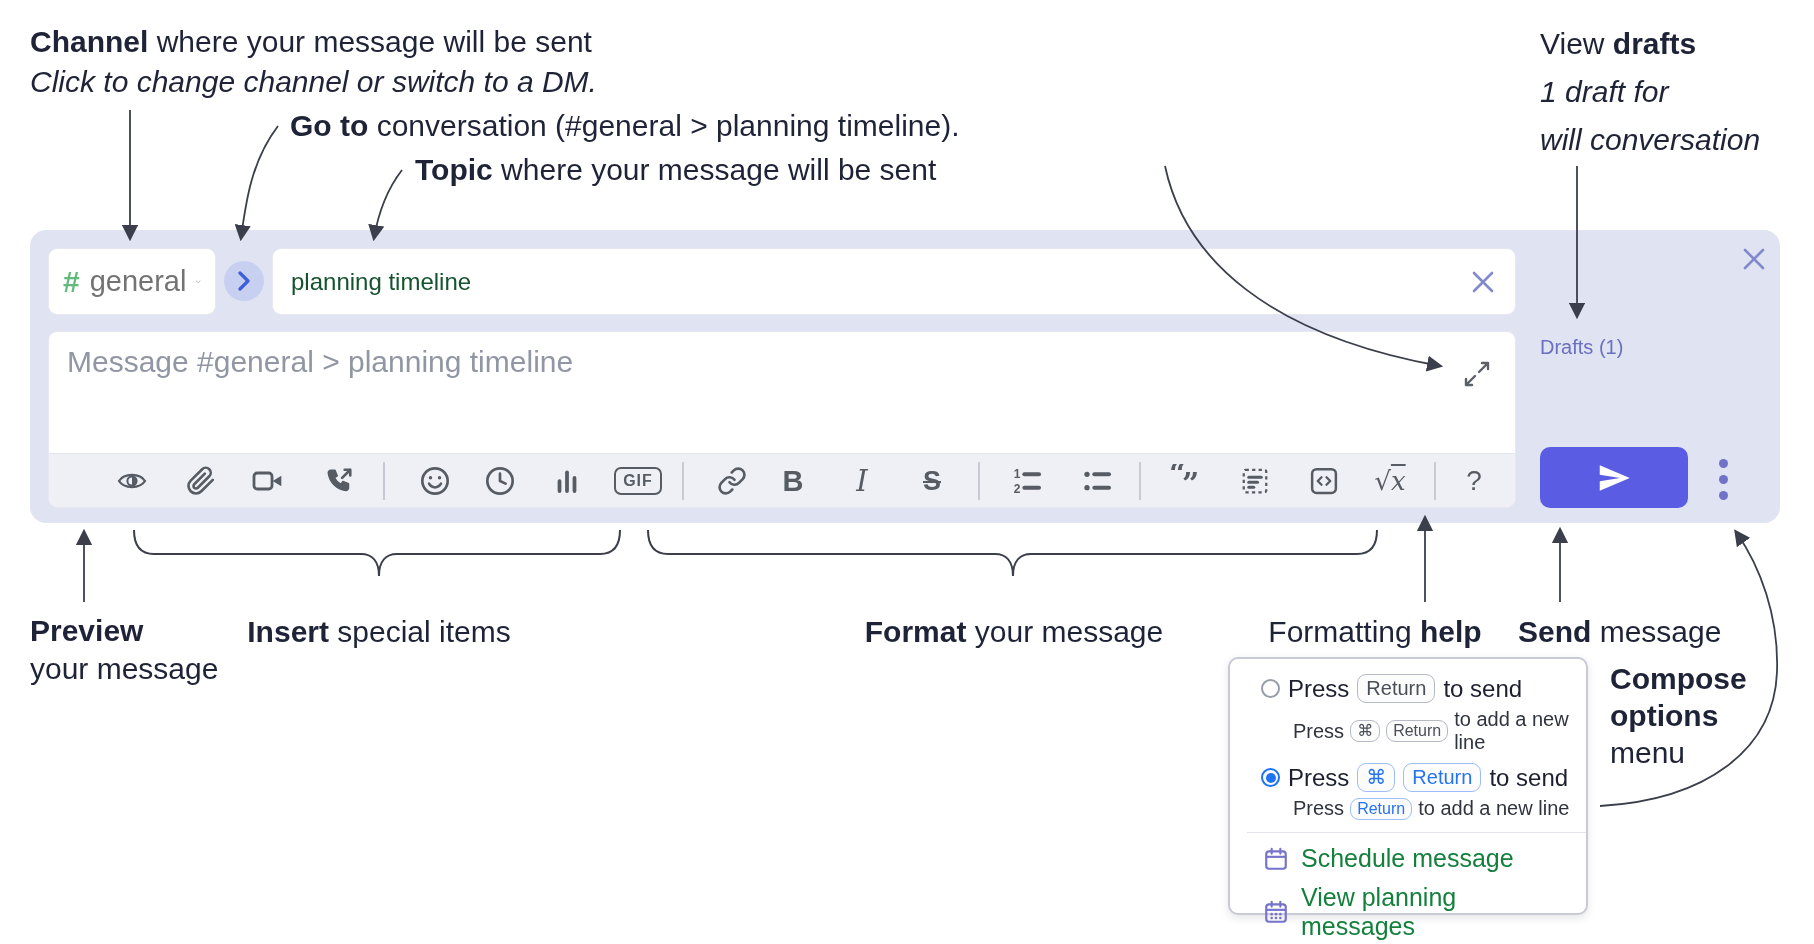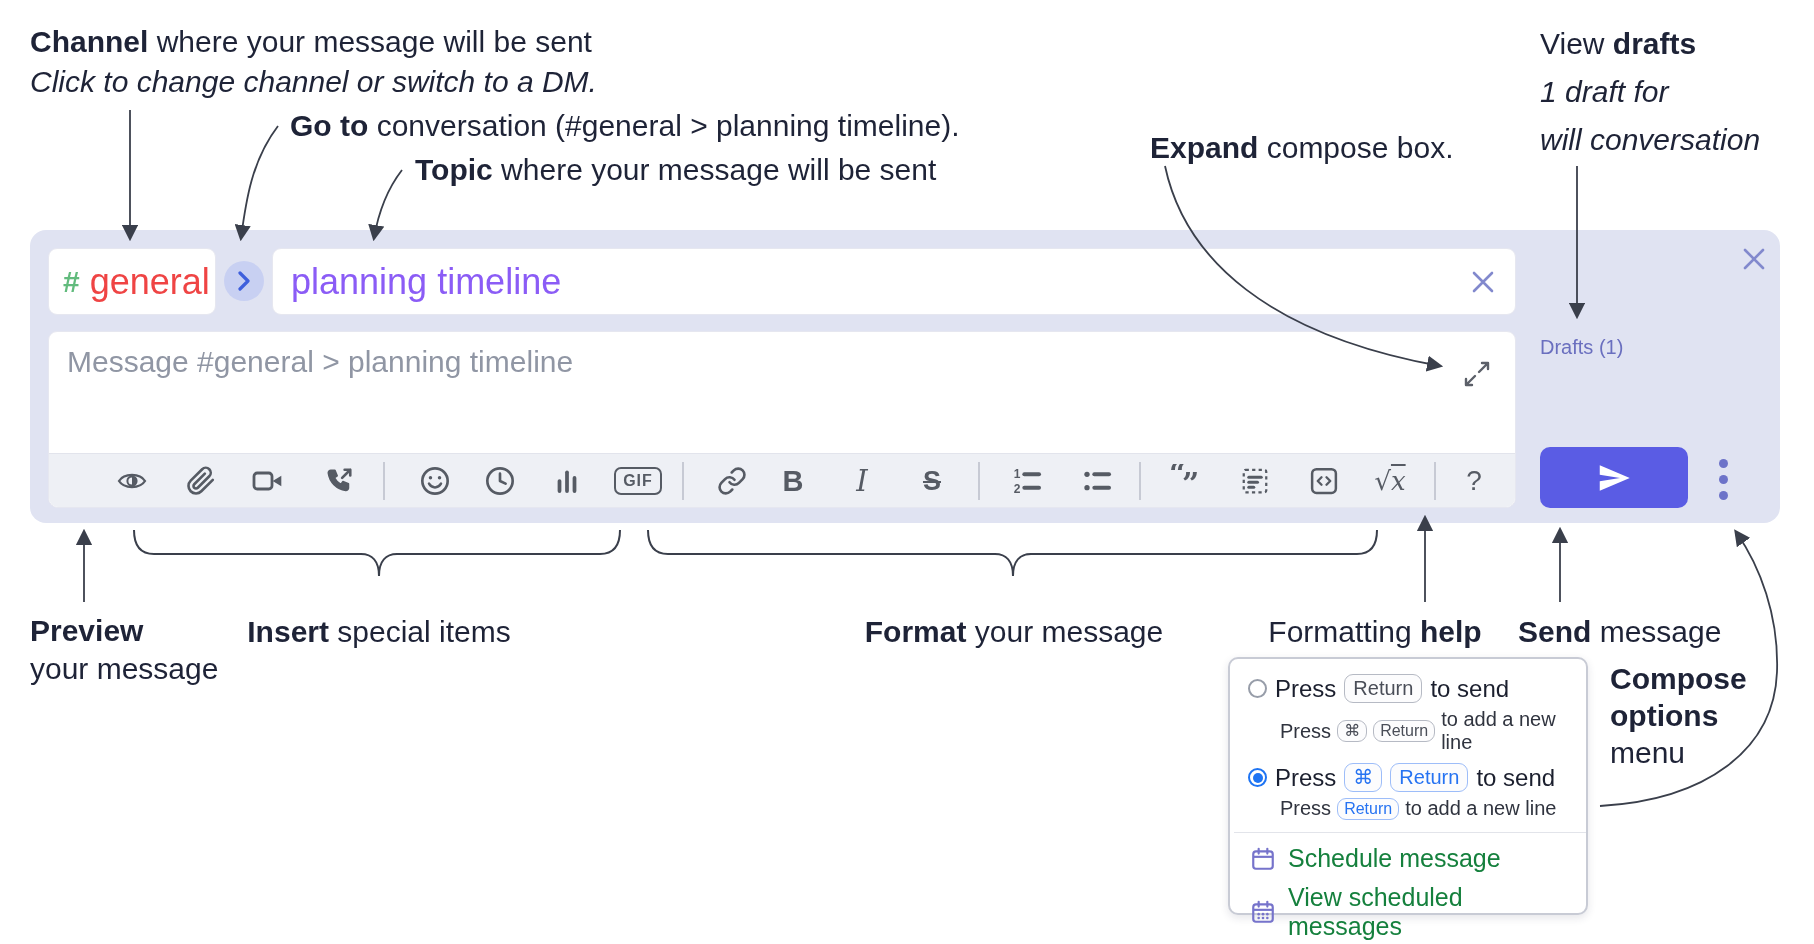--- a/index.html
+++ b/index.html
@@ -8,44 +8,44 @@
   .abs{position:absolute;}
   .ann{font-size:30px;line-height:40px;color:#1e2337;white-space:nowrap;}
   .ann b{font-weight:bold;}
   .ann .it{font-style:italic;}
   .center{transform:translateX(-50%);text-align:center;}
   
   #compose{left:30px;top:230px;width:1750px;height:293px;background:#e0e3f2;border-radius:16px;}
   .whitebox{background:#ffffff;border:1px solid #e6e7f0;border-radius:9px;box-sizing:border-box;}
   #channel-btn{left:48px;top:248px;width:168px;height:67px;display:flex;align-items:center;gap:10px;padding:0 14px;}
   #channel-hash{color:#62bb7d;font-weight:bold;font-size:30px;}
-  #channel-name{font-size:36px;color:#ef4444;flex:1;}
+  #channel-name{font-size:29px;color:#737373;flex:1;}
   #goto-btn{left:224px;top:261px;width:40px;height:40px;border-radius:50%;background:#c8d0f2;display:flex;align-items:center;justify-content:center;}
   #topic-input{left:272px;top:248px;width:1244px;height:67px;display:flex;align-items:center;padding:0 18px;}
-  #topic-value{font-size:36px;color:#8b5cf6;flex:1;}
+  #topic-value{font-size:24px;color:#14532d;flex:1;}
   #message-box{left:48px;top:331px;width:1468px;height:177px;border-radius:9px 9px 10px 10px;padding:0;overflow:hidden;}
   #placeholder{left:18px;top:13px;font-size:30px;color:#9096a4;position:absolute;}
   #expand-btn{position:absolute;right:24px;top:28px;width:28px;height:28px;}
   #toolbar{position:absolute;left:0;right:0;bottom:0;height:53px;background:#eef0f5;border-top:1px solid #e2e4ec;}
   .tbtn{position:absolute;top:4px;width:46px;height:46px;display:flex;align-items:center;justify-content:center;color:#565b64;}
   .tdiv{position:absolute;top:8px;width:2px;height:38px;background:#c7cad4;}
   .glyph-b{font-weight:bold;font-size:29px;}
   .glyph-i{font-family:"DejaVu Serif",serif;font-style:italic;font-size:29px;}
   .glyph-s{font-size:27px;text-decoration:line-through;font-weight:600;}
   .glyph-gif{border:2.5px solid #565b64;border-radius:7px;font-size:16px;font-weight:bold;padding:3px 7px;letter-spacing:1px;}
   .glyph-math{font-family:"DejaVu Serif",serif;font-style:italic;font-size:26px;}
   .glyph-math .ov{text-decoration:overline;}
   .glyph-q{font-size:28px;}
   #drafts-link{left:1540px;top:336px;font-size:20px;color:#6a6fbf;}
   #send-btn{left:1540px;top:447px;width:148px;height:61px;background:#5a5ce4;border-radius:10px;display:flex;align-items:center;justify-content:center;}
   #more-btn{left:1706px;top:455px;width:34px;height:48px;display:flex;flex-direction:column;align-items:center;justify-content:center;gap:7px;}
   #more-btn i{width:9px;height:9px;border-radius:50%;background:#6d73c9;}
   
   #popup{left:1228px;top:657px;width:360px;height:258px;background:#fff;border:2px solid #c8cbd5;border-radius:10px;
-         box-shadow:0 3px 8px rgba(40,44,70,.12);box-sizing:border-box;padding:12px 0 0 4px;font-size:24px;color:#1b1f2e;}
+         box-shadow:0 3px 8px rgba(40,44,70,.12);box-sizing:border-box;padding:12px 0 0 17px;font-size:24px;color:#1b1f2e;}
   .prow{display:flex;align-items:center;gap:8px;padding:3px 14px;}
   .psub{display:flex;align-items:center;gap:6px;padding:2px 14px 6px 46px;font-size:20px;color:#30343f;}
   kbd{font-family:"Liberation Sans",sans-serif;border:1.5px solid #b6bac4;border-radius:9px;background:#fcfcfd;
       padding:1px 8px;font-size:20px;color:#4a4e58;line-height:1.25;}
   .psub kbd{font-size:16px;padding:0 6px;}
   kbd.blue{border-color:#9dbdf9;color:#2673f2;}
   .radio{width:19px;height:19px;border-radius:50%;border:2px solid #979da9;box-sizing:border-box;flex:none;}
   .radio.sel{border-color:#1e74f3;position:relative;}
   .radio.sel:after{content:"";position:absolute;left:2.5px;top:2.5px;width:10px;height:10px;border-radius:50%;background:#1e74f3;}
   .pdiv{height:1px;background:#e2e4ea;margin:6px 0;}
@@ -60,23 +60,20 @@
   <div class="abs ann" style="left:30px;top:22px;">
     <div><b>Channel</b><span> where your message will be sent</span></div>
     <div class="it">Click to change channel or switch to a DM.</div>
   </div>
   <div class="abs ann" style="left:290px;top:106px;">
     <b>Go to</b><span> conversation (#general &gt; planning timeline).</span>
   </div>
   <div class="abs ann" style="left:415px;top:150px;">
     <b>Topic</b><span> where your message will be sent</span>
   </div>
-  <div class="abs ann" style="left:1150px;top:128px;">
-    <b>Expand</b><span> compose box.</span>
-  </div>
   <div class="abs ann" style="left:1540px;top:20px;line-height:48px;">
     <div><span>View </span><b>drafts</b></div>
     <div class="it">1 draft for</div>
     <div class="it">will conversation</div>
   </div>
   <div class="abs ann" style="left:30px;top:612px;line-height:38px;">
     <div><b>Preview</b></div>
     <div>your message</div>
   </div>
   <div class="abs ann center" style="left:379px;top:612px;">
@@ -308,21 +305,21 @@
           <line x1="3" y1="10" x2="21" y2="10" stroke="#7673cb" stroke-width="2"></line>
           <g fill="#7673cb">
             <circle cx="8" cy="14" r="1.2"></circle>
             <circle cx="12" cy="14" r="1.2"></circle>
             <circle cx="16" cy="14" r="1.2"></circle>
             <circle cx="8" cy="17.5" r="1.2"></circle>
             <circle cx="12" cy="17.5" r="1.2"></circle>
             <circle cx="16" cy="17.5" r="1.2"></circle>
           </g>
         </svg>
-      <span>View scheduled messages</span>
+      <span>View planning messages</span>
     </div>
 
   </div>
 
   <svg class="lines" width="1814" height="944" viewBox="0 0 1814 944">
     <defs>
       <marker id="arr" viewBox="0 0 10 10" refX="8" refY="5" markerWidth="9" markerHeight="9" orient="auto-start-reverse">
         <path d="M0,0 L10,5 L0,10 z" fill="#3a3f4b"></path>
       </marker>
     </defs>

